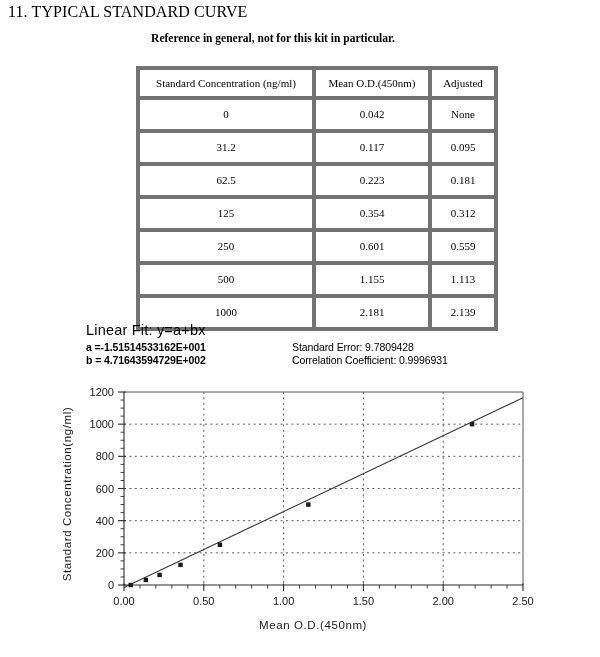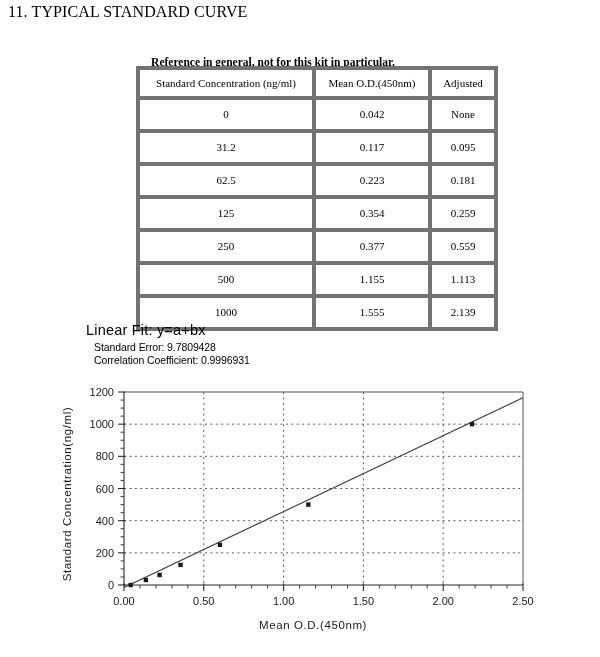--- a/index.html
+++ b/index.html
@@ -34,21 +34,20 @@
     left: 0;
     top: 32px;
     width: 508px;
     text-align: center;
     padding-left: 38px;
     box-sizing: border-box;
     font-family: "Liberation Serif", serif;
     font-weight: bold;
     font-size: 11.5px;
     white-space: nowrap;
-    margin-top: 24px;
   }
 
   
   #std-table-wrap {
     position: absolute;
     left: 136px;
     top: 66px;
   }
   table.std-table {
     border-collapse: collapse;
@@ -181,44 +180,48 @@
         <td class="c2">0.095</td>
       </tr>
       <tr>
         <td class="c0">62.5</td>
         <td class="c1">0.223</td>
         <td class="c2">0.181</td>
       </tr>
       <tr>
         <td class="c0">125</td>
         <td class="c1">0.354</td>
-        <td class="c2">0.259</td>
+        <td class="c2">0.312</td>
       </tr>
       <tr>
         <td class="c0">250</td>
-        <td class="c1">0.377</td>
+        <td class="c1">0.601</td>
         <td class="c2">0.559</td>
       </tr>
       <tr>
         <td class="c0">500</td>
         <td class="c1">1.155</td>
         <td class="c2">1.113</td>
       </tr>
       <tr>
         <td class="c0">1000</td>
-        <td class="c1">1.555</td>
+        <td class="c1">2.181</td>
         <td class="c2">2.139</td>
       </tr>
     </tbody>
   </table>
 </div>
 
 <div id="fit-block">
   <div id="fit-title">Linear Fit: y=a+bx</div>
   <div class="fit-cols">
+    <div class="fit-left">
+      <div>a =-1.51514533162E+001</div>
+      <div>b = 4.71643594729E+002</div>
+    </div>
     <div class="fit-right">
       <div>Standard Error: 9.7809428</div>
       <div>Correlation Coefficient: 0.9996931</div>
     </div>
   </div>
 </div>
 
 <div id="chart">
   <svg width="490" height="265" viewBox="0 0 490 265">
     <g id="grid-group">

